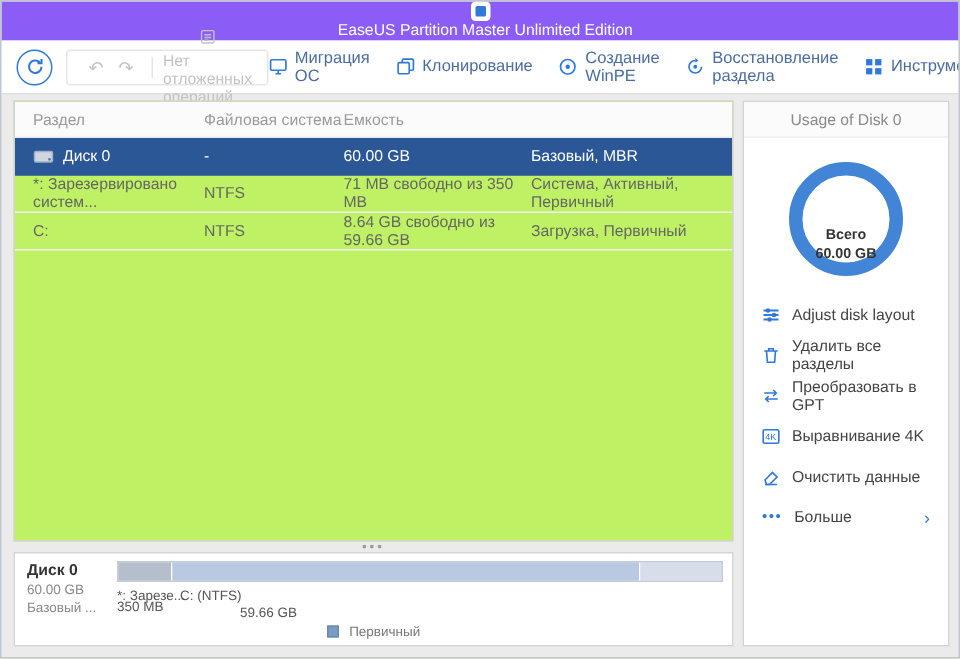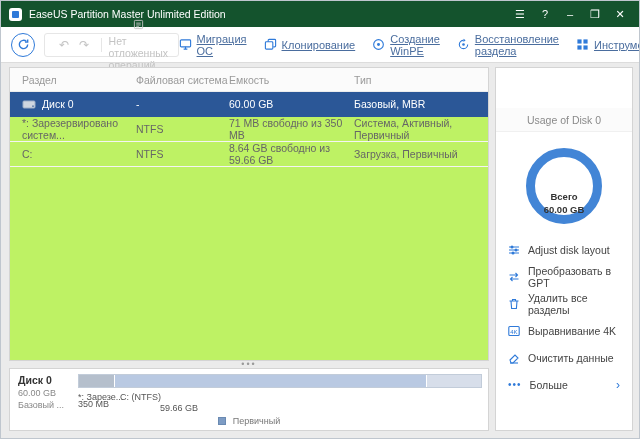--- a/index.html
+++ b/index.html
@@ -4,42 +4,42 @@
 <style>
   * { margin:0; padding:0; box-sizing:border-box; }
   html,body { width:640px; height:439px; }
   body { font-family:"Liberation Sans", sans-serif; background:#ebebeb; }
 
   .window { position:relative; width:640px; height:439px; background:#ebebeb;
             border:1px solid #bfc6ce; overflow:hidden; }
 
   
   .titlebar { position:absolute; top:0; left:0; right:0; height:26px;
-              background:#14532d; display:flex; align-items:center; padding:0 8px; }
+              background:#8b5cf6; display:flex; align-items:center; padding:0 8px;flex-direction:column; }
   .logo { width:13px; height:13px; background:#ffffff; border-radius:3px; position:relative; flex:0 0 auto; }
   .logo::after { content:""; position:absolute; left:3px; top:3px; width:7px; height:7px;
                  background:#2f7ad9; border-radius:1px; }
   .title { color:#ffffff; font-size:10.5px; margin-left:7px; }
   .win-controls { margin-left:auto; display:flex; gap:3px; }
   .win-btn { width:22px; height:20px; color:#ffffff; font-size:11px; display:flex;
              align-items:center; justify-content:center; cursor:pointer; }
 
   
   .toolbar { position:absolute; top:26px; left:0; right:0; height:36px; background:#ffffff;
              border-bottom:1px solid #dcdcdc; display:flex; align-items:center; padding:0 10px; }
   .refresh-btn { width:24px; height:24px; border:1px solid #2f7ad9; border-radius:50%;
                  display:flex; align-items:center; justify-content:center; cursor:pointer;
                  background:#ffffff; flex:0 0 auto; }
   .history-group { display:flex; align-items:center; margin-left:9px; border:1px solid #e6e6e6;
                    border-radius:3px; height:24px; padding:0 9px; color:#c3c3c3; font-size:12px; }
   .hist-btn { padding:0 5px; cursor:default; }
   .hist-sep { width:1px; height:14px; background:#e6e6e6; margin:0 7px; }
   .pending { display:flex; align-items:center; gap:5px; font-size:10.5px; color:#c3c3c3;flex-direction:column; }
   .tool-actions { margin-left:auto; display:flex; gap:17px; align-items:center; }
-  .tool-action { display:flex; align-items:center; gap:5px; font-size:11px; color:#4a6d9e; cursor:pointer;text-decoration:underline; }
+  .tool-action { display:flex; gap:5px; font-size:11px; color:#4a6d9e; cursor:pointer; }
 
   
   .table-panel { position:absolute; left:8px; top:66px; width:480px; height:294px;
                  background:#bef264; border:1px solid #d4d4d4; }
   .thead { display:flex; height:24px; align-items:center; border-bottom:1px solid #ececec;
            color:#9a9a9a; font-size:10.5px; background:#fbfbfb; }
   .col1 { width:126px; padding-left:12px; }
   .col2 { width:93px; }
   .col3 { width:125px; }
   .col4 { flex:1; }
@@ -68,21 +68,21 @@
   .seg3 { flex:1; background:#d7deea; }
   .part-label { position:absolute; font-size:9px; color:#555555; }
   .legend { position:absolute; bottom:4px; left:0; right:0; display:flex; justify-content:center;
             align-items:center; gap:7px; font-size:9px; color:#777777; }
   .legend-swatch { width:8px; height:8px; background:#7d9cc4; border:1px solid #6a8ab2; }
 
   
   .sidebar { position:absolute; left:494px; top:66px; width:138px; height:364px;
              background:#ffffff; border:1px solid #d4d4d4; }
   .sidebar-title { height:24px; display:flex; align-items:center; justify-content:center;
-                   font-size:10.5px; color:#8a8a8a; border-bottom:1px solid #f0f0f0; background:#fbfbfb;margin-top:40px; }
+                   font-size:10.5px; color:#8a8a8a; border-bottom:1px solid #f0f0f0; background:#fbfbfb; }
   .donut { position:relative; width:76px; height:76px; border:9px solid #4285d6; border-radius:50%;
            margin:16px auto 12px; display:flex; flex-direction:column; align-items:center;
            justify-content:flex-end; }
   .donut-line1, .donut-line2 { font-size:9.5px; font-weight:bold; color:#333333; }
   .donut-line2 { margin-top:2px; }
   .side-actions { margin-top:10px; }
   .side-action { display:flex; align-items:center; gap:8px; height:27px; padding:0 12px;
                  font-size:10.5px; color:#444444; cursor:pointer; }
   .side-action .chev { margin-left:auto; color:#2f7ad9; font-size:12px; }
   .more-dots { color:#2f7ad9; font-size:10px; letter-spacing:1px; }
@@ -183,21 +183,20 @@
 
       </div>
     </div>
   </div>
 
   <div class="table-panel">
     <div class="thead">
       <div class="col1">Раздел</div>
       <div class="col2">Файловая система</div>
       <div class="col3">Емкость</div>
-      <div class="col4">Тип</div>
     </div>
 
     <div class="trow selected">
       <div class="col1">
         <span class="icon">
           <svg width="14" height="12" viewBox="0 0 14 12">
             <rect x="1" y="3" width="12" height="7" rx="1" fill="#cfd6e0" stroke="#9fb0c8"></rect>
             <circle cx="11" cy="8.2" r="0.9" fill="#5b7aa6"></circle>
           </svg>
         </span>
@@ -266,32 +265,32 @@
             <circle cx="4" cy="3" r="1.5" fill="#2f7ad9"></circle>
             <circle cx="8" cy="6" r="1.5" fill="#2f7ad9"></circle>
             <circle cx="5" cy="9" r="1.5" fill="#2f7ad9"></circle>
           </svg>
         </span>
         <span>Adjust disk layout</span>
       </div>
       <div class="side-action">
         <span class="icon">
           <svg width="12" height="12" viewBox="0 0 12 12">
+            <path d="M1.5 3h9M4.5 3V1.5h3V3M3 3l.6 7.5h4.8L9 3" fill="none" stroke="#2f7ad9" stroke-width="1.1"></path>
+          </svg>
+        </span>
+        <span>Удалить все разделы</span>
+      </div>
+      <div class="side-action">
+        <span class="icon">
+          <svg width="12" height="12" viewBox="0 0 12 12">
             <path d="M1.5 4h8M7.5 2l2 2-2 2M10.5 8h-8M4.5 6l-2 2 2 2" fill="none" stroke="#2f7ad9" stroke-width="1.1"></path>
           </svg>
         </span>
         <span>Преобразовать в GPT</span>
-      </div>
-      <div class="side-action">
-        <span class="icon">
-          <svg width="12" height="12" viewBox="0 0 12 12">
-            <path d="M1.5 3h9M4.5 3V1.5h3V3M3 3l.6 7.5h4.8L9 3" fill="none" stroke="#2f7ad9" stroke-width="1.1"></path>
-          </svg>
-        </span>
-        <span>Удалить все разделы</span>
       </div>
       <div class="side-action">
         <span class="icon">
           <svg width="12" height="12" viewBox="0 0 12 12">
             <rect x="0.8" y="1.5" width="10.4" height="9" rx="1" fill="none" stroke="#2f7ad9" stroke-width="1.1"></rect>
             <text x="2.2" y="8.6" font-size="6" fill="#2f7ad9" font-family="Liberation Sans, sans-serif">4K</text>
           </svg>
         </span>
         <span>Выравнивание 4K</span>
       </div>

